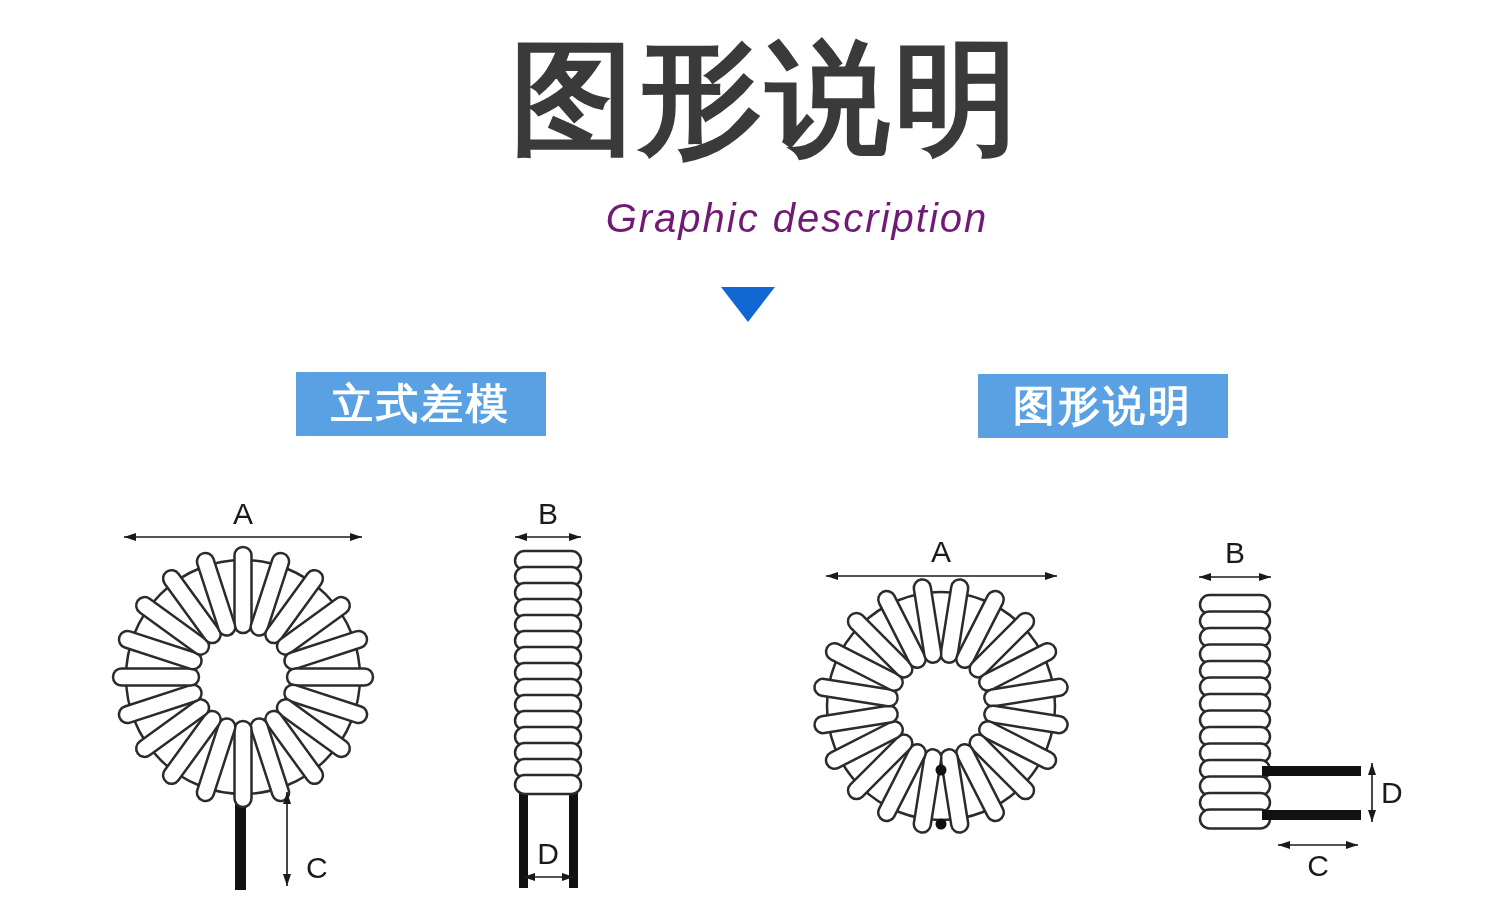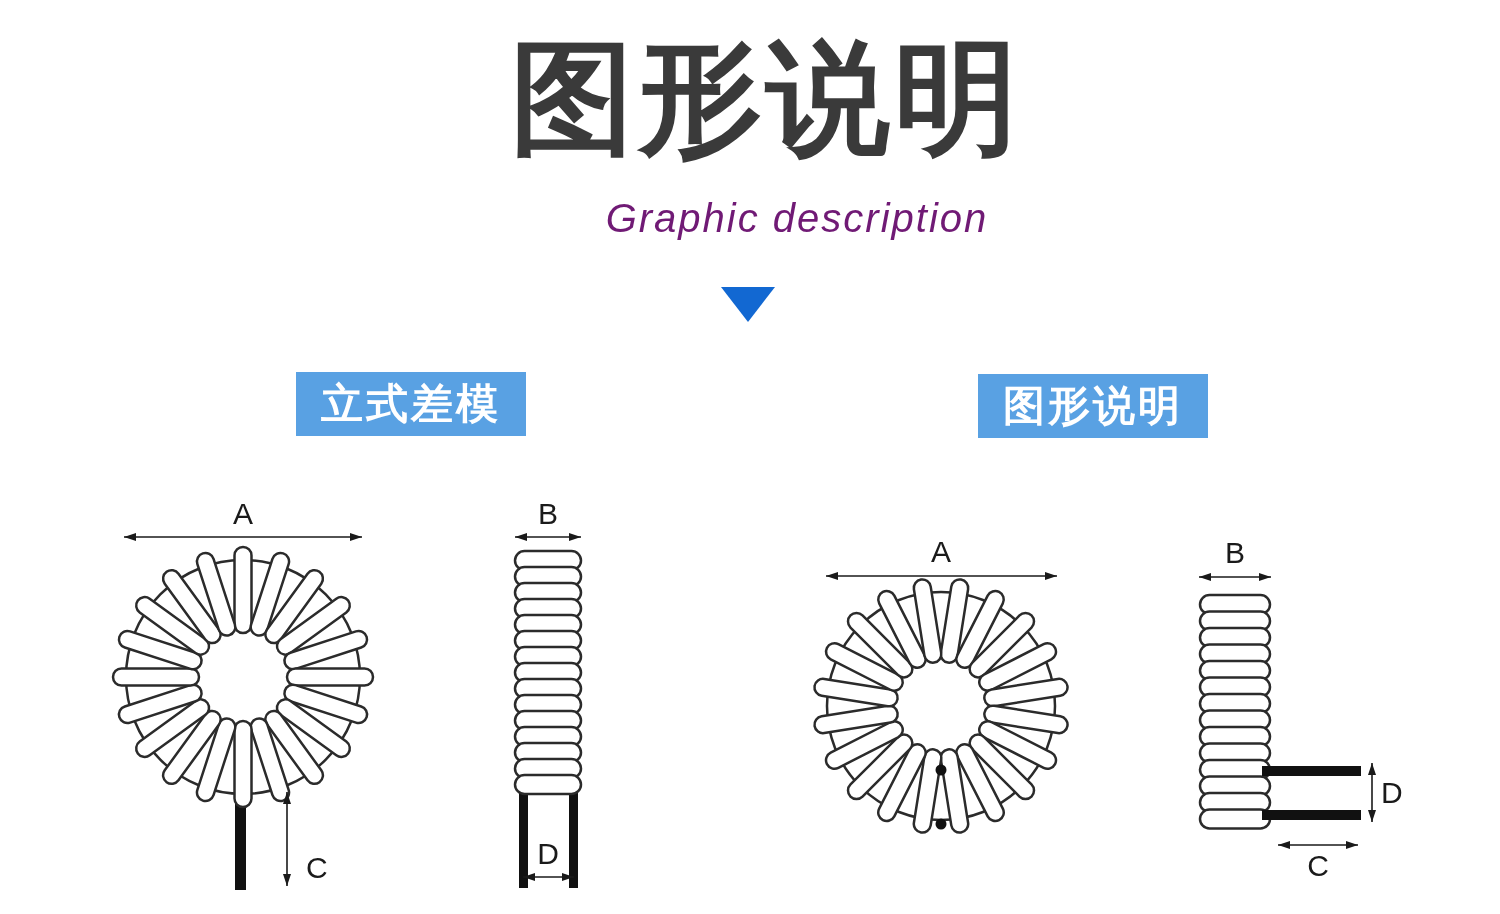--- a/index.html
+++ b/index.html
@@ -13,21 +13,21 @@
   .page{position:relative;width:1500px;height:914px;background:#ffffff;overflow:hidden;
         font-family:"Liberation Sans",sans-serif;}
   .title{position:absolute;top:30px;left:16px;width:100%;text-align:center;
          font-size:124px;line-height:1.1;font-weight:700;color:var(--title-text);
          letter-spacing:4px;}
   .subtitle{position:absolute;top:196px;left:0;width:100%;text-align:center;
             font-size:40px;font-style:italic;color:#701a75;letter-spacing:2px;padding-left:47px;}
   .down-triangle{position:absolute;top:287px;left:721px;width:0;height:0;
                  border-left:27px solid transparent;border-right:27px solid transparent;
                  border-top:35px solid var(--accent-blue);}
-  .section-label{position:absolute;width:230px;height:64px;background:var(--label-background);
+  .section-label{position:absolute;width:250px;height:64px;background:var(--label-background);
                  color:var(--label-text);font-size:42px;font-weight:bold;letter-spacing:3px;
                  display:flex;align-items:center;justify-content:center;}
   .label-left{left:296px;top:372px;}
   .label-right{left:978px;top:374px;}
   .drawing{position:absolute;left:0;top:0;}
   .draw rect,.draw circle{fill:#ffffff;stroke:var(--drawing-stroke);stroke-width:2.5;}
   .lead{fill:#111111;stroke:none;}
   .dot{fill:#111111;stroke:none;}
   .dim{stroke:#1a1a1a;stroke-width:1.6;}
   .dimlabel{font-family:"Liberation Sans",sans-serif;font-size:30px;fill:#1a1a1a;}

